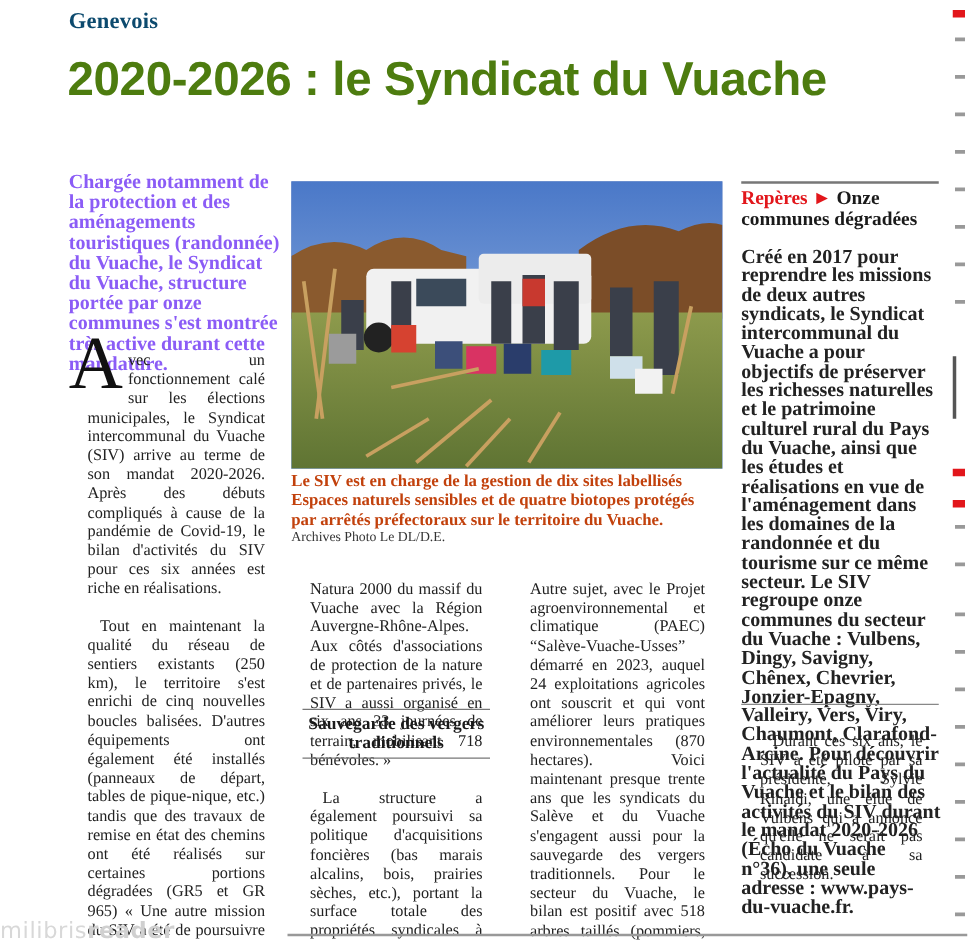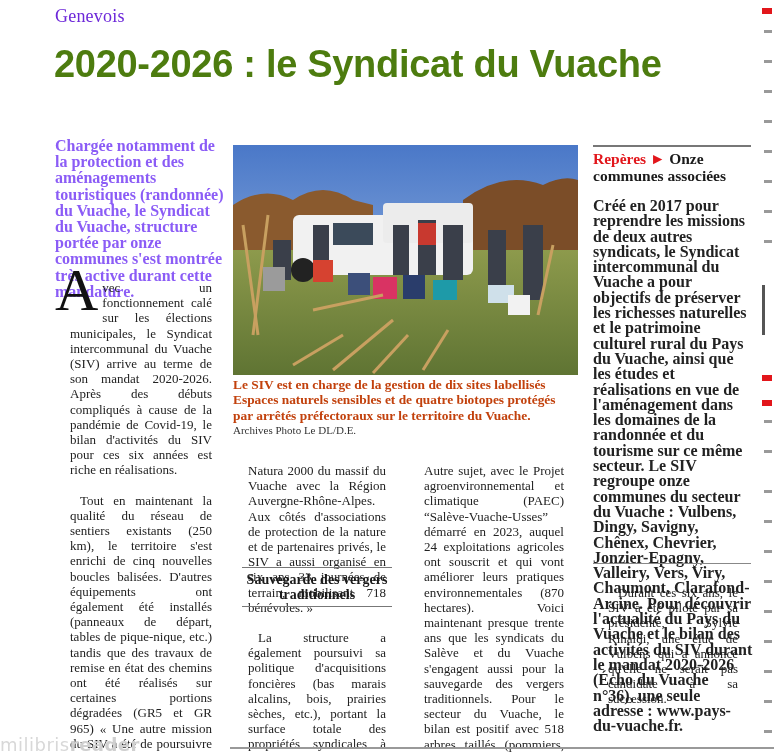--- a/index.html
+++ b/index.html
@@ -3,21 +3,21 @@
 <meta charset="utf-8">
 <style>
   html, body { margin:0; padding:0; }
   body {
     width:774px; height:753px; overflow:hidden; position:relative;
     background:#ffffff; color:#1a1a1a;
     font-family:"DejaVu Serif", serif;
   }
   .abs { position:absolute; }
   .kicker {
-    left:55px; top:6px; color:#6d28d9; font-weight:normal;
+    left:55px; top:6px; color:#0c4a6e; font-weight:bold;
     font-family:"Liberation Serif", serif; font-size:18px; letter-spacing:0.2px;
   }
   .headline {
     left:54px; top:46px; width:700px; margin:0;
     font-family:Liberation Sans, sans-serif; font-weight:bold; font-size:38px;
     line-height:36px; color:#4d7c0f; letter-spacing:-0.3px;
   }
   .lead {
     left:55px; top:138px; width:172px;
     font-family:Liberation Serif, serif; font-weight:bold; font-size:16px;
@@ -159,21 +159,21 @@
 </div>
 
 <div class="abs col col3">
   <p class="noindent">Autre sujet, avec le Projet agroenvironnemental et climatique (PAEC) “Salève-Vuache-Usses” démarré en 2023, auquel 24 exploitations agricoles ont souscrit et qui vont améliorer leurs pratiques environnementales (870 hectares). Voici maintenant presque trente ans que les syndicats du Salève et du Vuache s'engagent aussi pour la sauvegarde des vergers traditionnels. Pour le secteur du Vuache, le bilan est positif avec 518 arbres taillés (pommiers, poiriers, etc.), 63 propriétaires de vergers qui ont suivi des formations (taille et greffage) et 582 enfants (22 classes) sensibilisés lors d'animations scolaires.</p>
 </div>
 
 <div class="abs rule-top"></div>
 <div class="abs reperes-title">
   <span class="red">Repères</span>
   <span class="red">►</span>
-  <span>Onze communes associées</span>
+  <span>Onze communes dégradées</span>
 </div>
 <div class="abs box-text">Créé en 2017 pour reprendre les missions de deux autres syndicats, le Syndicat intercommunal du Vuache a pour objectifs de préserver les richesses naturelles et le patrimoine culturel rural du Pays du Vuache, ainsi que les études et réalisations en vue de l'aménagement dans les domaines de la randonnée et du tourisme sur ce même secteur. Le SIV regroupe onze communes du secteur du Vuache : Vulbens, Dingy, Savigny, Chênex, Chevrier, Jonzier-Epagny, Valleiry, Vers, Viry, Chaumont, Clarafond-Arcine. Pour découvrir l'actualité du Pays du Vuache et le bilan des activités du SIV durant le mandat 2020-2026 (Écho du Vuache n°36), une seule adresse : www.pays-du-vuache.fr.</div>
 
 <div class="abs rule-mid"></div>
 <div class="abs col col4">
   <p>Durant ces six ans, le SIV a été piloté par sa présidente, Sylvie Rinaldi, une élue de Vulbens qui a annoncé qu'elle ne serait pas candidate à sa succession.</p>
 
 </div>
 
 <div class="abs bottom-rule"></div>

